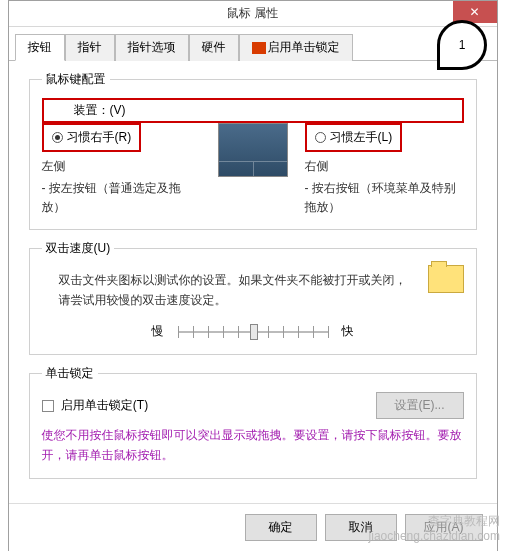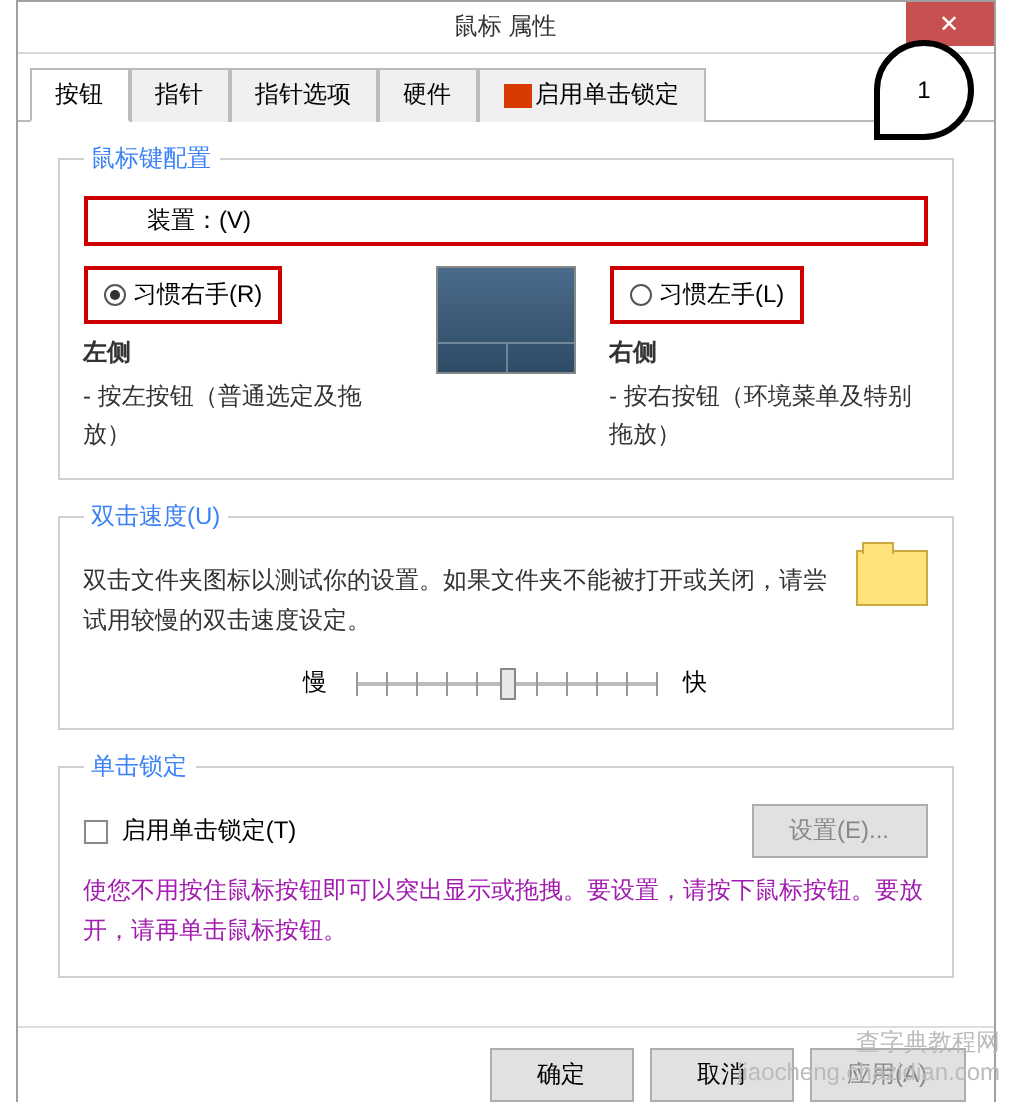--- a/index.html
+++ b/index.html
@@ -7,32 +7,32 @@
 .window { width: 490px; margin: 0 auto; border: 1px solid #a0a0a0; background: #fff; }
 .titlebar { height: 26px; background: #fff; border-bottom: 1px solid #d8d8d8; display: flex; align-items: center; justify-content: center; position: relative; }
 .title { color: #333; }
 .closebtn { position: absolute; right: 0; top: 0; width: 44px; height: 22px; background: #c75050; color: #fff; display: flex; align-items: center; justify-content: center; font-size: 14px; font-family: Arial; }
 .tabs { display: flex; border-bottom: 1px solid #bbb; padding: 6px 6px 0 6px; gap: 0; }
 .tab { padding: 4px 12px; border: 1px solid #bbb; border-bottom: none; background: #f0f0f0; position: relative; top: 1px; }
 .tab.active { background: #fff; border-bottom: 1px solid #fff; }
 .tab-icon { display: inline-block; width: 14px; height: 12px; background: #d83b01; vertical-align: middle; margin-right: 2px; }
 .body { padding: 10px 18px 14px 18px; }
 fieldset { border: 1px solid #d0d0d0; padding: 10px 12px 12px 12px; margin-bottom: 10px; }
-legend { color: #3b82f6; padding: 0 4px; }
+legend { color: #000000; padding: 0 4px; }
 .row { display: flex; align-items: center; gap: 6px; }
 .devlabel { margin-left: 28px; }
 .devselect { flex: 1; height: 20px; background: #3399ff; color: #fff; border: 1px solid #2b6cb0; display: flex; align-items: center; justify-content: center; position: relative; }
 .devselect .arrow { position: absolute; right: 0; top: 0; width: 16px; height: 100%; background: #e8e8e8; color: #333; display: flex; align-items: center; justify-content: center; font-size: 9px; border-left: 1px solid #bbb; }
 .redbox { border: 2px solid #cc0000; display: inline-block; }
-.twocol { display: flex; gap: 12px; margin-top: 10px; }
+.twocol { display: flex; gap: 12px; }
 .col { flex: 1; }
 .radio { display: flex; align-items: center; gap: 4px; padding: 4px 8px; }
 .radiodot { width: 11px; height: 11px; border: 1px solid #555; border-radius: 50%; display: inline-flex; align-items: center; justify-content: center; }
 .radiodot.sel::after { content: ""; width: 5px; height: 5px; background: #333; border-radius: 50%; }
-.side { color: #333; margin-top: 6px; font-weight: bold; }
+.side { color: #333; margin-top: 6px; }
 .desc { color: #333; margin-top: 4px; line-height: 1.6; }
 .touchpad { width: 70px; height: 54px; background: linear-gradient(#4a6b8a, #2e4b66); border: 1px solid #888; margin: 0 auto; position: relative; }
 .touchpad::after { content:""; position:absolute; bottom:0; left:0; right:0; height:14px; border-top:1px solid rgba(255,255,255,0.3); }
 .touchpad::before { content:""; position:absolute; bottom:0; left:50%; width:1px; height:14px; background:rgba(255,255,255,0.3); }
 .slider { display:flex; align-items:center; justify-content:center; gap:14px; margin-top:12px; }
 .track { width: 150px; height: 20px; position: relative; }
 .trackline { position:absolute; top:9px; left:0; right:0; height:2px; background:#bbb; }
 .tick { position:absolute; top:4px; width:1px; height:12px; background:#999; }
 .thumb { position:absolute; top:2px; width:8px; height:16px; background:#e8e8e8; border:1px solid #888; }
 .foldericon { width:36px; height:28px; background:#ffe27a; border:1px solid #caa93f; float:right; margin-top:-6px; position:relative; }
@@ -100,21 +100,21 @@
           <div class="side">右侧</div>
           <div class="desc">- 按右按钮（环境菜单及特别拖放）</div>
         </div>
       </div>
     </fieldset>
 
     <fieldset>
       <legend>双击速度(U)</legend>
       <div class="clearfix">
         <div class="foldericon"></div>
-        <div class="desc" style="margin-right:50px;">双击文件夹图标以测试你的设置。如果文件夹不能被打开或关闭，请尝试用较慢的双击速度设定。</div>
+        <div class="desc" style="margin-right:50px;margin-left:17px;">双击文件夹图标以测试你的设置。如果文件夹不能被打开或关闭，请尝试用较慢的双击速度设定。</div>
       </div>
       <div class="slider">
         <span>慢</span>
         <div class="track">
           <div class="trackline"></div>
           <span class="tick" style="left:0%"></span>
             <span class="tick" style="left:10%"></span>
             <span class="tick" style="left:20%"></span>
             <span class="tick" style="left:30%"></span>
             <span class="tick" style="left:40%"></span>

